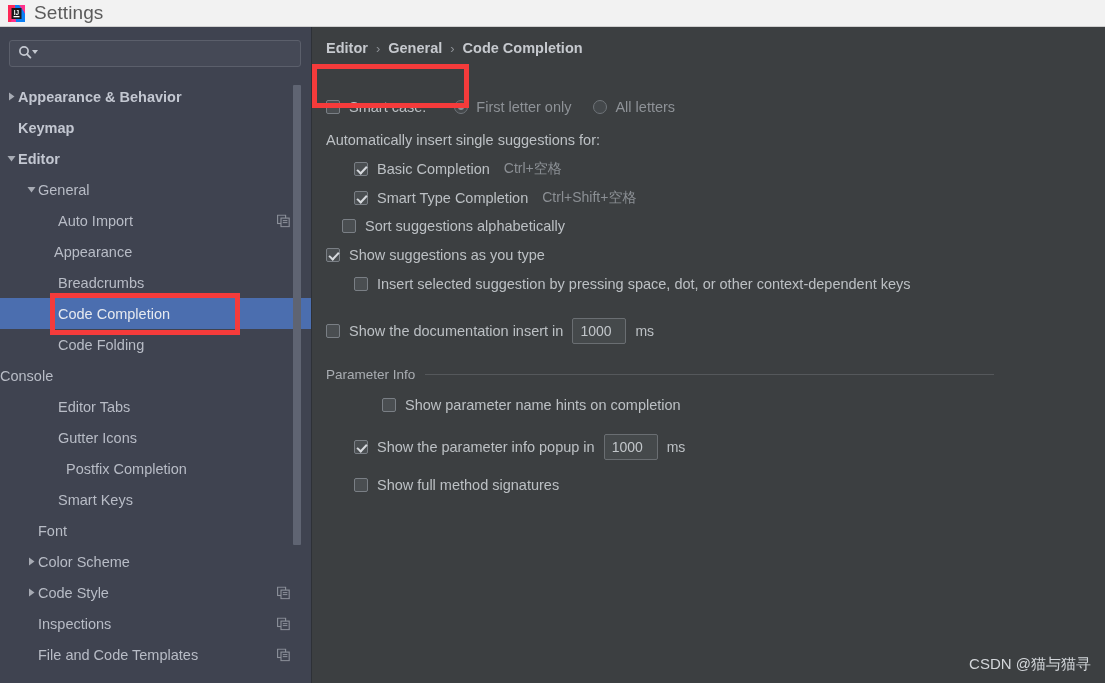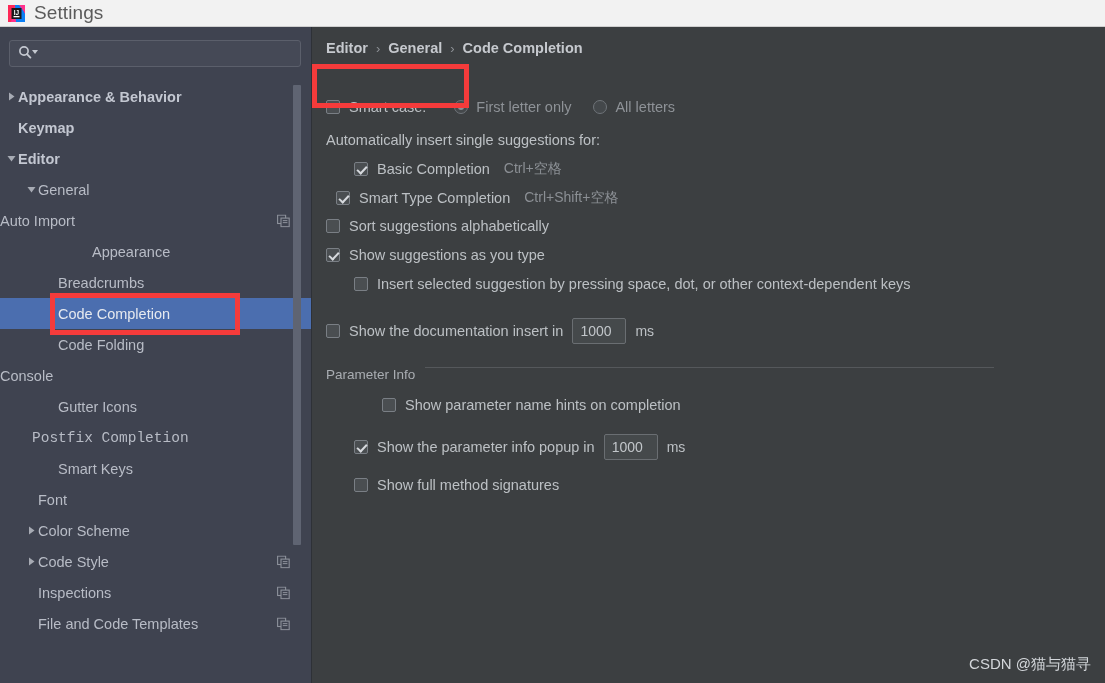--- a/index.html
+++ b/index.html
@@ -246,21 +246,21 @@
     font-size: 14px;
     padding: 0 7px;
     margin: 0 9px;
     outline: none;
   }
   .unit { color: #bcc0c4; font-size: 14px; }
 
   .section-head {
     position: absolute;
     display: flex;
-    align-items: flex-start;
+    align-items: center;
     width: 668px;
   }
   .section-title {
     font-size: 13.5px;
     color: #a9adb2;
     white-space: nowrap;
   }
   .section-rule {
     flex: 1;
     height: 1px;
@@ -345,48 +345,51 @@
           </div>
           <div class="tree-row">
             <span class="twisty" style="left: 24px;">
               <svg width="9" height="9" viewBox="0 0 9 9">
                 <polygon points="0.5,2 8.5,2 4.5,7.5" fill="#a7abb4"></polygon>
               </svg>
             </span>
             <span class="tree-label" style="margin-left: 38px;">General</span>
           </div>
           <div class="tree-row">
-            <span class="tree-label" style="">Auto Import</span>
+            <span class="tree-label" style="margin-left: 58px;">Auto Import</span>
             <span class="row-badge"><svg width="13" height="13" viewBox="0 0 13 13">
                 <rect x="0.6" y="0.6" width="8" height="8.4" fill="none" stroke="#8d919b" stroke-width="1.1"></rect>
                 <rect x="4" y="3.6" width="8.2" height="8.6" fill="#3f4350" stroke="#8d919b" stroke-width="1.1"></rect>
                 <rect x="5.8" y="5.6" width="4.6" height="1" fill="#8d919b"></rect>
                 <rect x="5.8" y="7.6" width="4.6" height="1" fill="#8d919b"></rect>
               </svg></span>
           </div>
           <div class="tree-row">
-            <span class="tree-label" style="margin-left: 92px;">Appearance</span>
+            <span class="tree-label" style="margin-left: 54px;">Appearance</span>
           </div>
           <div class="tree-row">
             <span class="tree-label" style="margin-left: 58px;">Breadcrumbs</span>
           </div>
           <div class="tree-row selected">
             <span class="tree-label" style="margin-left: 58px;">Code Completion</span>
           </div>
           <div class="tree-row">
             <span class="tree-label" style="margin-left: 58px;">Code Folding</span>
           </div>
           <div class="tree-row">
             <span class="tree-label" style="">Console</span>
           </div>
           <div class="tree-row">
+            <span class="tree-label" style="margin-left: 58px;">Editor Tabs</span>
+          </div>
+          <div class="tree-row">
             <span class="tree-label" style="margin-left: 58px;">Gutter Icons</span>
           </div>
           <div class="tree-row">
-            <span class="tree-label" style="margin-left: 32px; font-family: Liberation Mono, monospace;">Postfix Completion</span>
+            <span class="tree-label" style="margin-left: 66px;">Postfix Completion</span>
           </div>
           <div class="tree-row">
             <span class="tree-label" style="margin-left: 58px;">Smart Keys</span>
           </div>
           <div class="tree-row">
             <span class="tree-label" style="margin-left: 38px;">Font</span>
           </div>
           <div class="tree-row">
             <span class="twisty" style="left: 24px;">
               <svg width="9" height="9" viewBox="0 0 9 9">
@@ -460,27 +463,27 @@
       <div class="opt-row" style="left:13px; top:105px;">
         <span>Automatically insert single suggestions for:</span>
       </div>
 
       <div class="opt-row" style="left:41px; top:133px;align-items:center;">
         <span class="cb checked"></span>
         <span>Basic Completion</span>
         <span class="shortcut">Ctrl+空格</span>
       </div>
 
-      <div class="opt-row" style="left:23px; top:162px;justify-content:space-between;">
+      <div class="opt-row" style="left:41px; top:162px;justify-content:space-between;">
         <span class="cb checked"></span>
         <span>Smart Type Completion</span>
         <span class="shortcut">Ctrl+Shift+空格</span>
       </div>
 
-      <div class="opt-row" style="left:13px; top:191px;">
+      <div class="opt-row" style="left:29px; top:191px;">
         <span class="cb"></span>
         <span>Sort suggestions alphabetically</span>
       </div>
 
       <div class="opt-row" style="left:13px; top:220px;">
         <span class="cb checked"></span>
         <span>Show suggestions as you type</span>
       </div>
 
       <div class="opt-row" style="left:41px; top:249px;">

